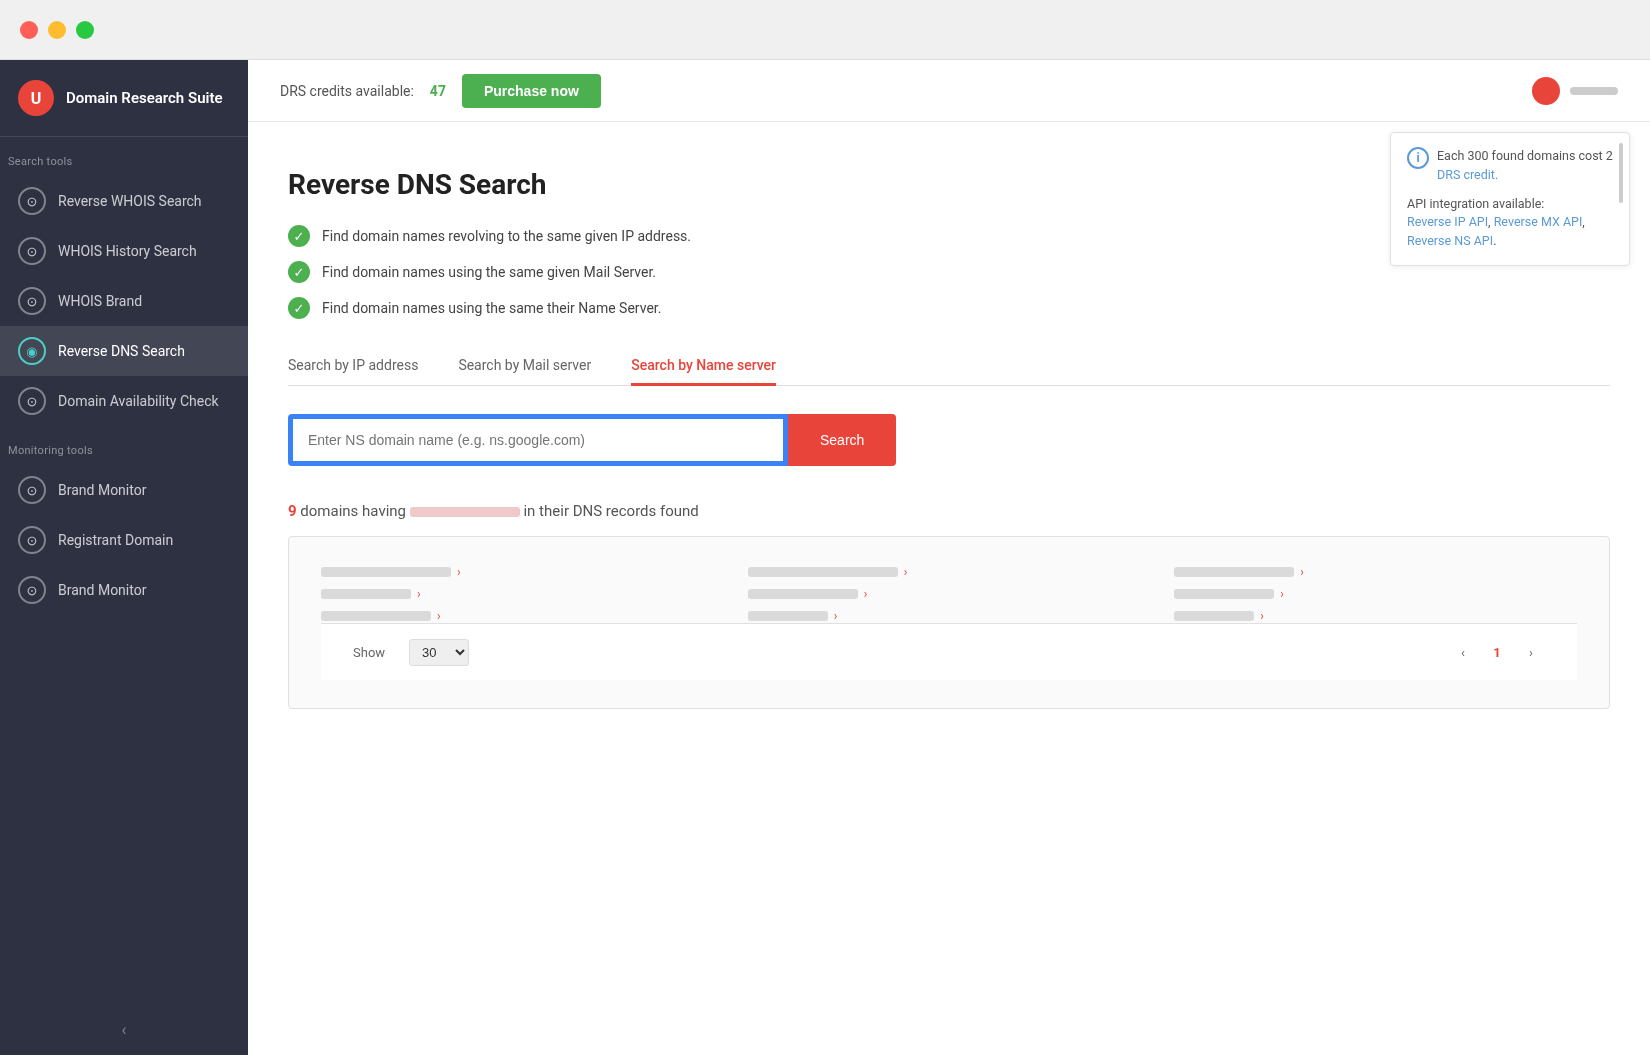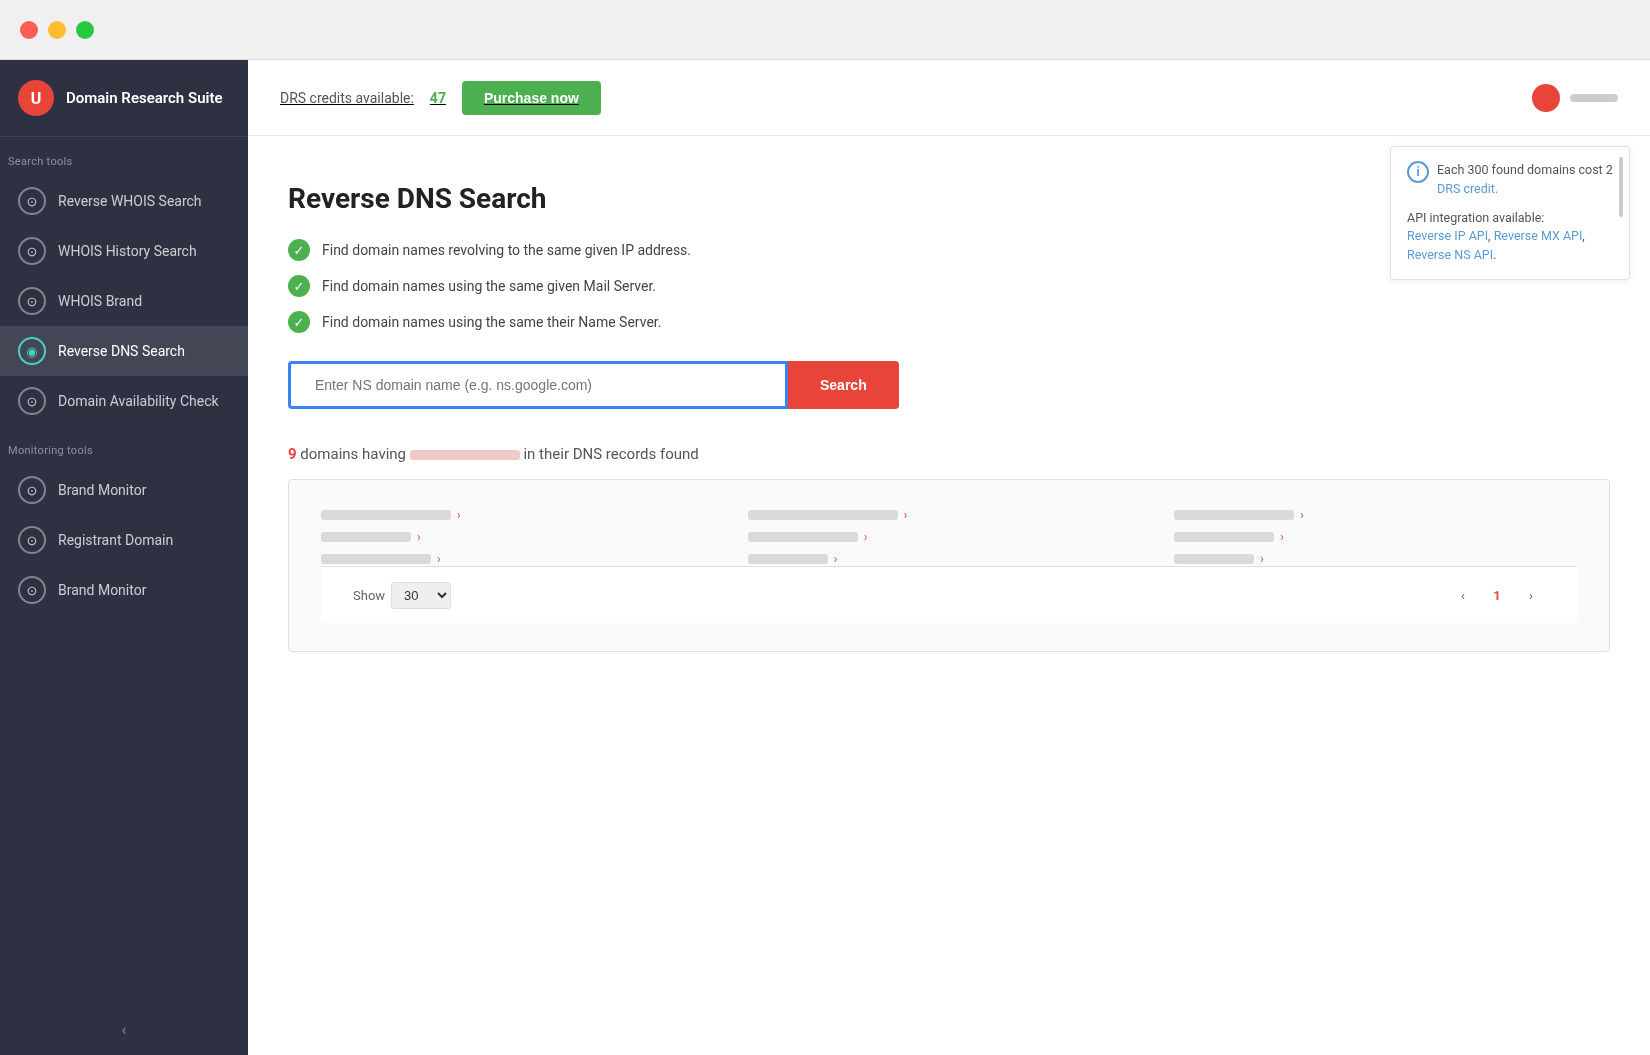--- a/index.html
+++ b/index.html
@@ -26,21 +26,21 @@
     .sidebar-item.active { background: rgba(255,255,255,0.1); color: #fff; }
     .sidebar-icon { width: 28px; height: 28px; border-radius: 50%; border: 2px solid rgba(255,255,255,0.4); display: flex; align-items: center; justify-content: center; font-size: 13px; flex-shrink: 0; }
     .sidebar-item.active .sidebar-icon { border-color: #4ecdc4; color: #4ecdc4; }
 
     .sidebar-collapse { margin-top: auto; padding: 16px; display: flex; justify-content: center; cursor: pointer; color: rgba(255,255,255,0.4); }
 
     
     .main { flex: 1; display: flex; flex-direction: column; overflow: hidden; }
 
     
-    .topbar { height: 76px; background: #fff; border-bottom: 1px solid #e8e8e8; display: flex; align-items: center; padding: 0 32px; gap: 16px; text-decoration: underline; }
+    .topbar { height: 62px; background: #fff; border-bottom: 1px solid #e8e8e8; display: flex; align-items: center; padding: 0 32px; gap: 16px; }
     .topbar-credits-label { font-size: 14px; color: #555; }
     .topbar-credits-value { font-size: 14px; color: #4caf50; font-weight: 700; }
     .topbar-purchase-btn { background: #4caf50; color: #fff; border: none; border-radius: 4px; padding: 9px 22px; font-size: 14px; font-weight: 600; cursor: pointer; }
     .topbar-right { margin-left: auto; display: flex; align-items: center; gap: 10px; }
     .topbar-avatar { width: 28px; height: 28px; background: #e8443a; border-radius: 50%; }
     .topbar-user-bar { width: 48px; height: 8px; background: #ccc; border-radius: 4px; }
 
     
     .content { flex: 1; overflow-y: auto; padding: 36px 40px; position: relative; background: #fff; }
 
@@ -59,22 +59,22 @@
     .feature-item { display: flex; align-items: center; gap: 12px; margin-bottom: 14px; font-size: 14px; color: #444; }
     .check-icon { width: 22px; height: 22px; border-radius: 50%; background: #4caf50; display: flex; align-items: center; justify-content: center; color: #fff; font-size: 13px; flex-shrink: 0; }
 
     
     .tabs { display: flex; border-bottom: 1px solid #e0e0e0; margin-bottom: 28px; }
     .tab { padding: 10px 0; margin-right: 40px; font-size: 14px; color: #666; cursor: pointer; border-bottom: 3px solid transparent; margin-bottom: -1px; }
     .tab.active { color: #e8443a; border-bottom-color: #e8443a; font-weight: 500; }
 
     
     .search-bar { display: flex; gap: 0; margin-bottom: 32px; }
-    .search-input { flex: 1; max-width: 500px; padding: 13px 24px; border: 3px solid #3b82f6; border-radius: 4px 0 0 4px; font-size: 14px; color: #ef4444; outline: none; }
-    .search-btn { background: #e8443a; color: #fff; border: none; padding: 13px 32px; font-size: 14px; font-weight: 700; cursor: pointer; border-radius: 0 4px 4px 0; }
+    .search-input { flex: 1; max-width: 500px; padding: 13px 15px; border: 5px solid #3b82f6; border-radius: 4px 0 0 4px; font-size: 14px; color: #ef4444; outline: none; }
+    .search-btn { background: #e8443a; color: #fff; border: none; padding: 13px 32px; font-size: 14px; font-weight: 400; cursor: pointer; border-radius: 0 4px 4px 0; }
 
     
     .results-summary { font-size: 15px; color: #555; margin-bottom: 16px; margin-top: 36px; }
     .results-count { color: #e8443a; font-weight: 700; }
 
     
     .results-card { border: 1px solid #e0e0e0; border-radius: 4px; background: #fafafa; padding: 28px 32px; margin-bottom: 0; }
     .results-grid { display: grid; grid-template-columns: repeat(3, 1fr); gap: 14px 24px; }
     .result-item { display: flex; align-items: center; gap: 6px; }
     .result-text { height: 10px; background: #ccc; border-radius: 3px; opacity: 0.7; }
@@ -197,20 +197,31 @@
         <div class="feature-item">
           <div class="check-icon">✓</div>
           <span>Find domain names using the same given Mail Server.</span>
         </div>
         <div class="feature-item">
           <div class="check-icon">✓</div>
           <span>Find domain names using the same their Name Server.</span>
         </div>
       </div>
 
+      <div class="tabs">
+        <div class="tab">
+          <span>Search by IP address</span>
+        </div>
+        <div class="tab">
+          <span>Search by Mail server</span>
+        </div>
+        <div class="tab active">
+          <span>Search by Name server</span>
+        </div>
+      </div>
 
       <div class="search-bar">
         <input class="search-input" type="text" placeholder="Enter NS domain name (e.g. ns.google.com)" style="">
         <button class="search-btn">Search</button>
       </div>
 
       <div class="results-summary">
         <span class="results-count">9</span>
         <span> domains having </span>
         <span style="display:inline-block; width:110px; height:10px; background:#e8b4b0; border-radius:3px; vertical-align:middle; opacity:0.7;"></span>
@@ -260,21 +271,21 @@
               <span class="result-arrow">›</span>
             </div>
             <div class="result-item" style="margin-top:8px;">
               <div class="result-text w5"></div>
               <span class="result-arrow">›</span>
             </div>
           </div>
         </div>
 
         <div class="pagination-bar">
-          <div style="display:flex;align-items:center;gap:6px;justify-content:space-between;">
+          <div style="display:flex;align-items:center;gap:24px;justify-content:space-between;">
             <span class="show-label">Show</span>
             <select class="show-select">
               <option>30</option>
               <option>10</option>
               <option>20</option>
               <option>50</option>
               <option>100</option>
             </select>
           </div>
           <div class="pagination-pages">

